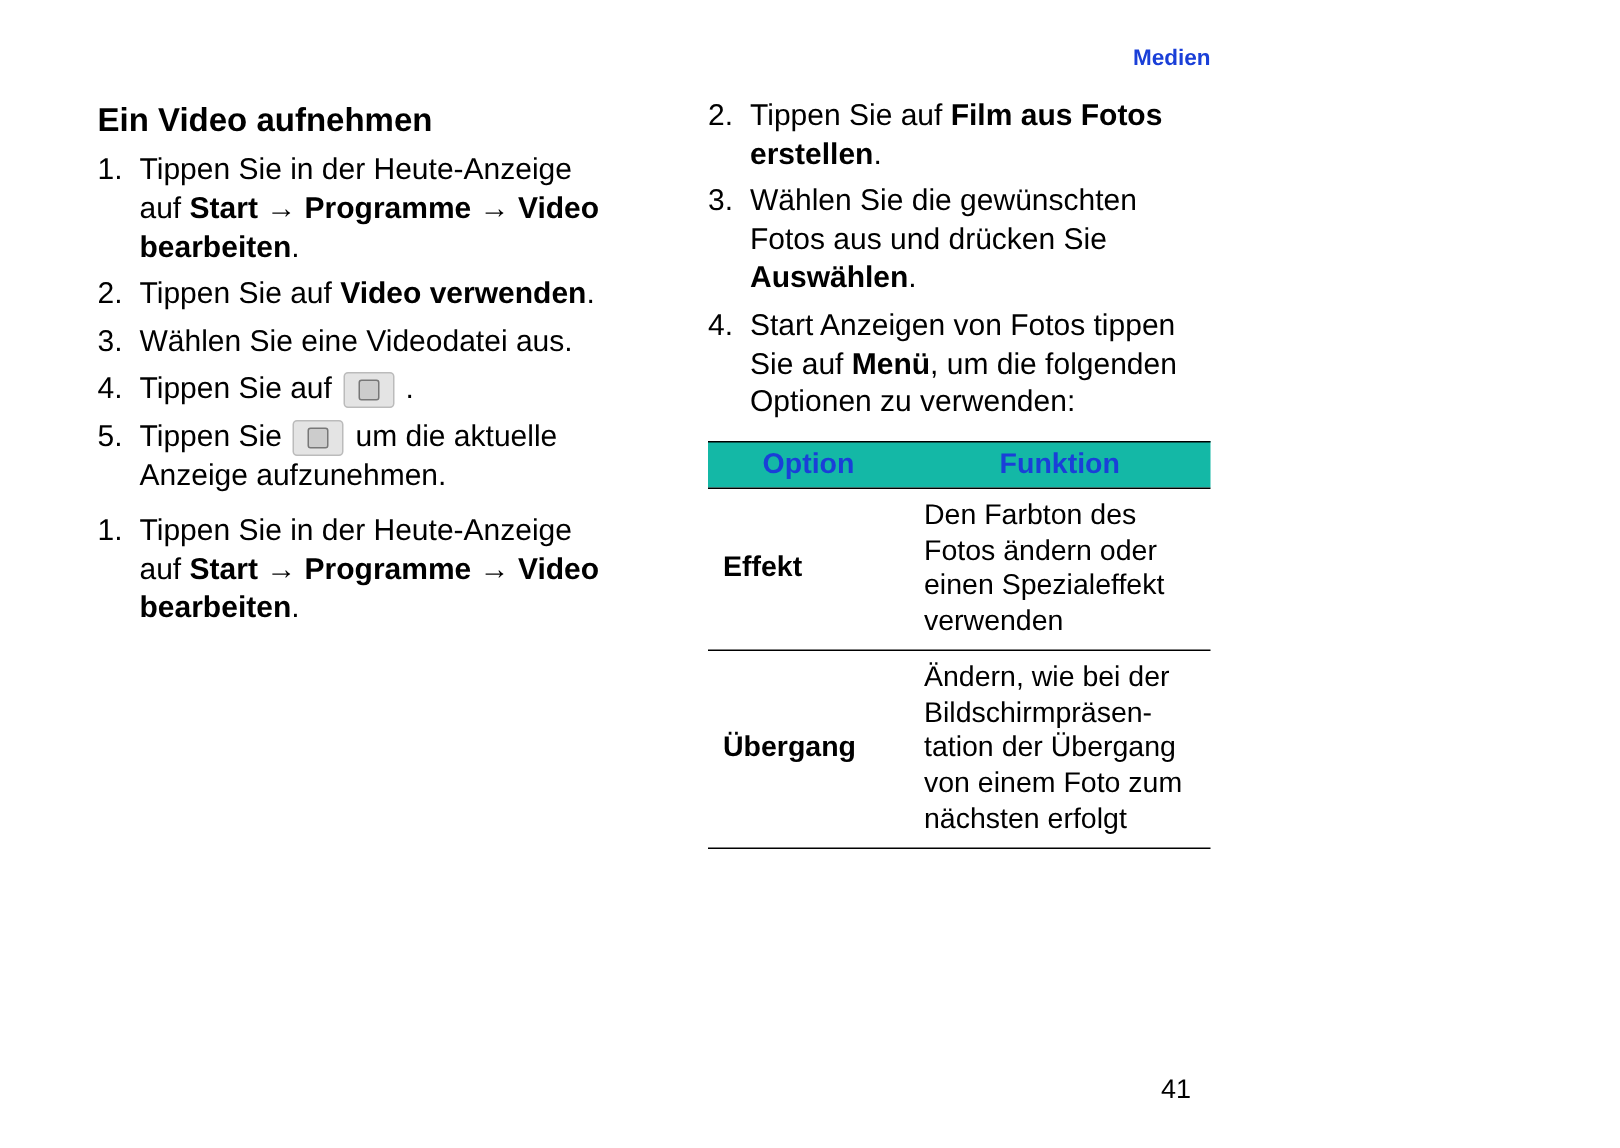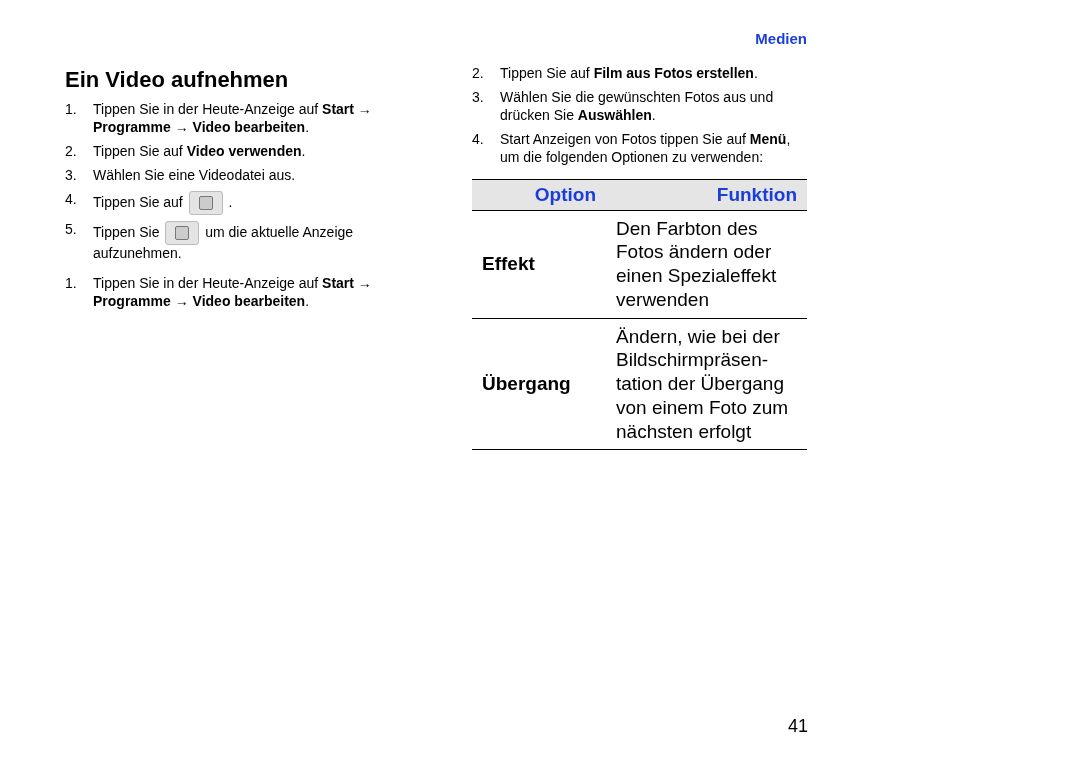--- a/index.html
+++ b/index.html
@@ -44,21 +44,21 @@
   .body-text {
     font-size: 19px;
     line-height: 1.28;
   }
 
   ol.steps {
     list-style: none;
     margin: 0 0 12px 0;
     padding: 0;
     counter-reset: step;
-    font-size: 14px;
+    font-size: 20px;
     line-height: 1.28;
   }
   ol.steps > li {
     counter-increment: step;
     position: relative;
     padding-left: 28px;
     margin: 4px 0 6px 0;
   }
   ol.steps > li::before {
     content: counter(step) ".";
@@ -91,43 +91,43 @@
   }
 
   
   table.opts {
     border-collapse: collapse;
     width: 100%;
     margin-top: 8px;
     font-size: 19px;
   }
   table.opts th {
-    background: #e5e5e5;
+    background: #14b8a6;
     color: #1a3fd8;
-    text-align: right;
+    text-align: center;
     font-weight: bold;
     padding: 4px 10px 4px 10px;
     border-top: 1.5px solid #000;
     border-bottom: 1.5px solid #000;
   }
   table.opts td {
     padding: 6px 10px 6px 10px;
     border-bottom: 1.5px solid #000;
     vertical-align: middle;
     line-height: 1.25;
   }
   table.opts td.option {
     font-weight: bold;
     width: 40%;
   }
 
   .page-num {
     position: absolute;
     bottom: 28px;
-    right: 64px;
+    right: 78px;
     font-size: 18px;
   }
 
   b { font-weight: bold; }
 </style>
 </head>
 <body>
 
 <div class="page">
 

